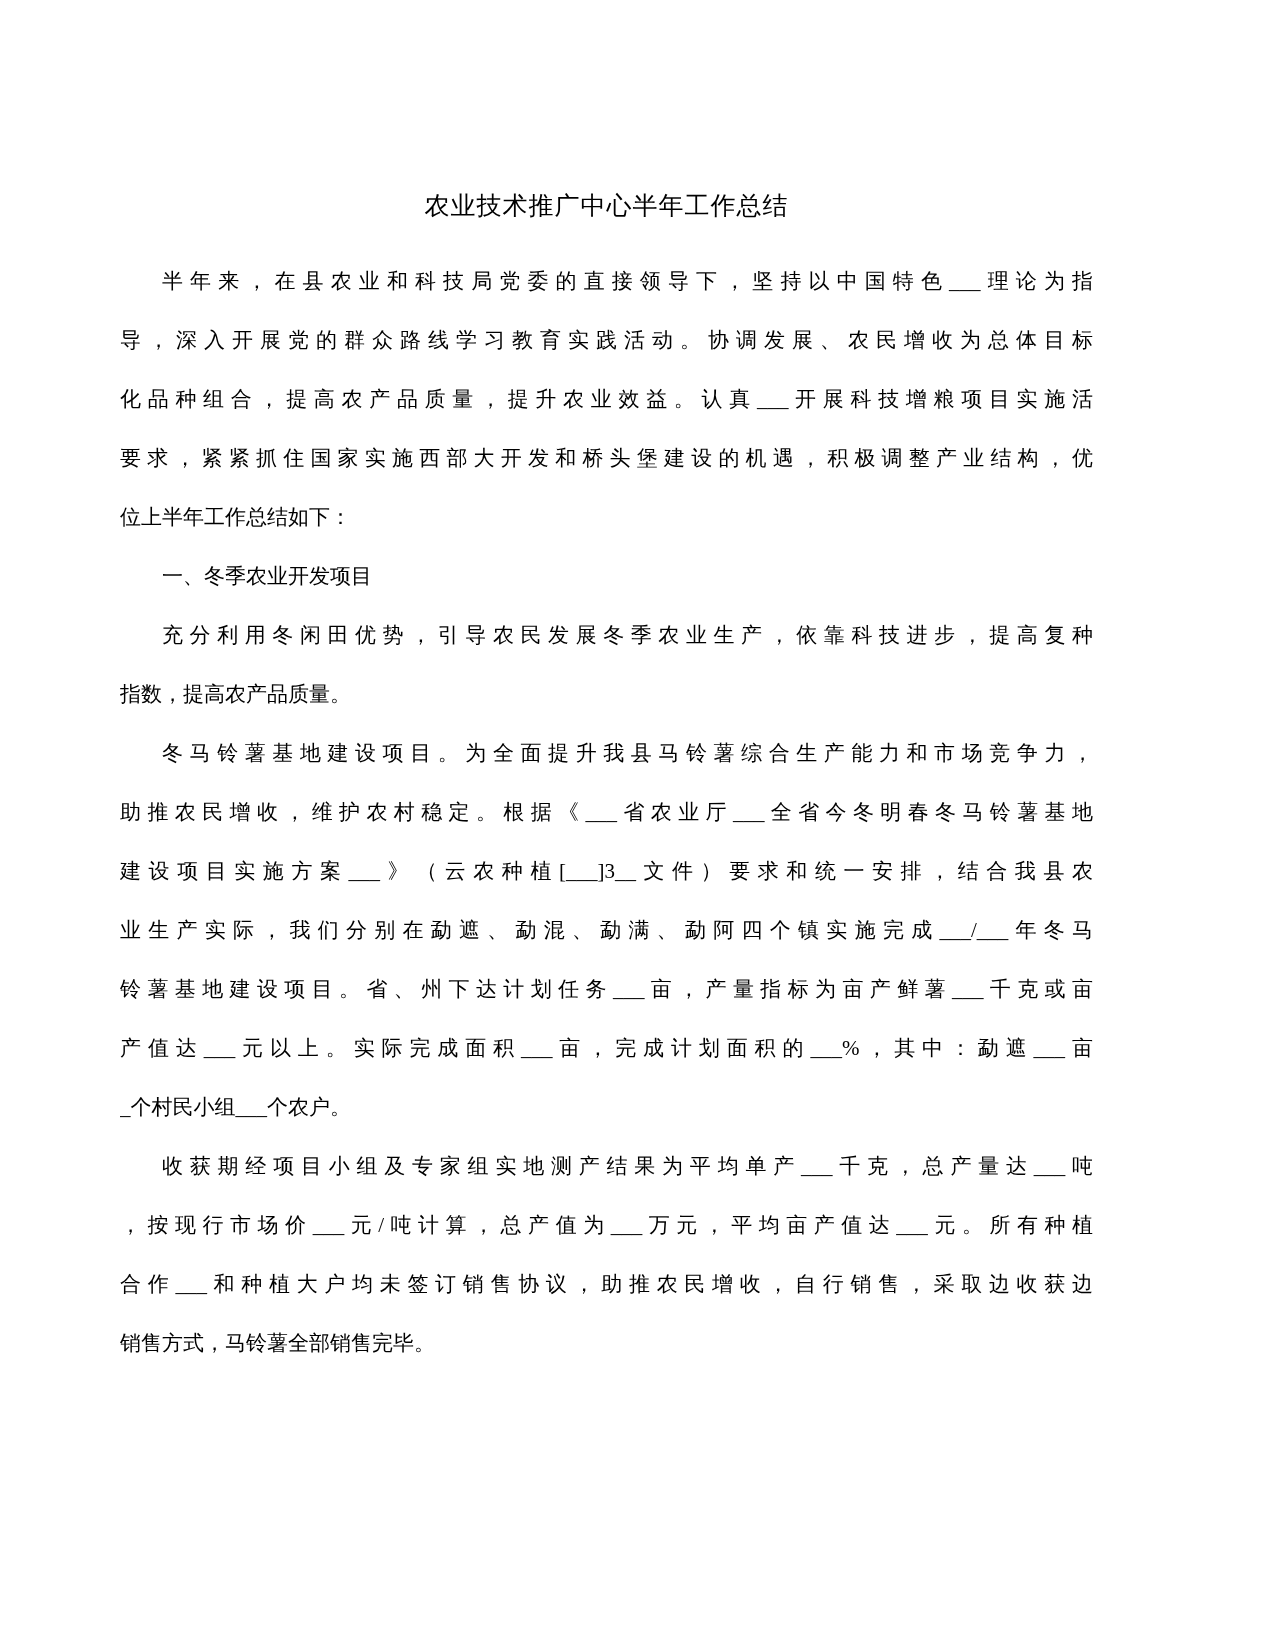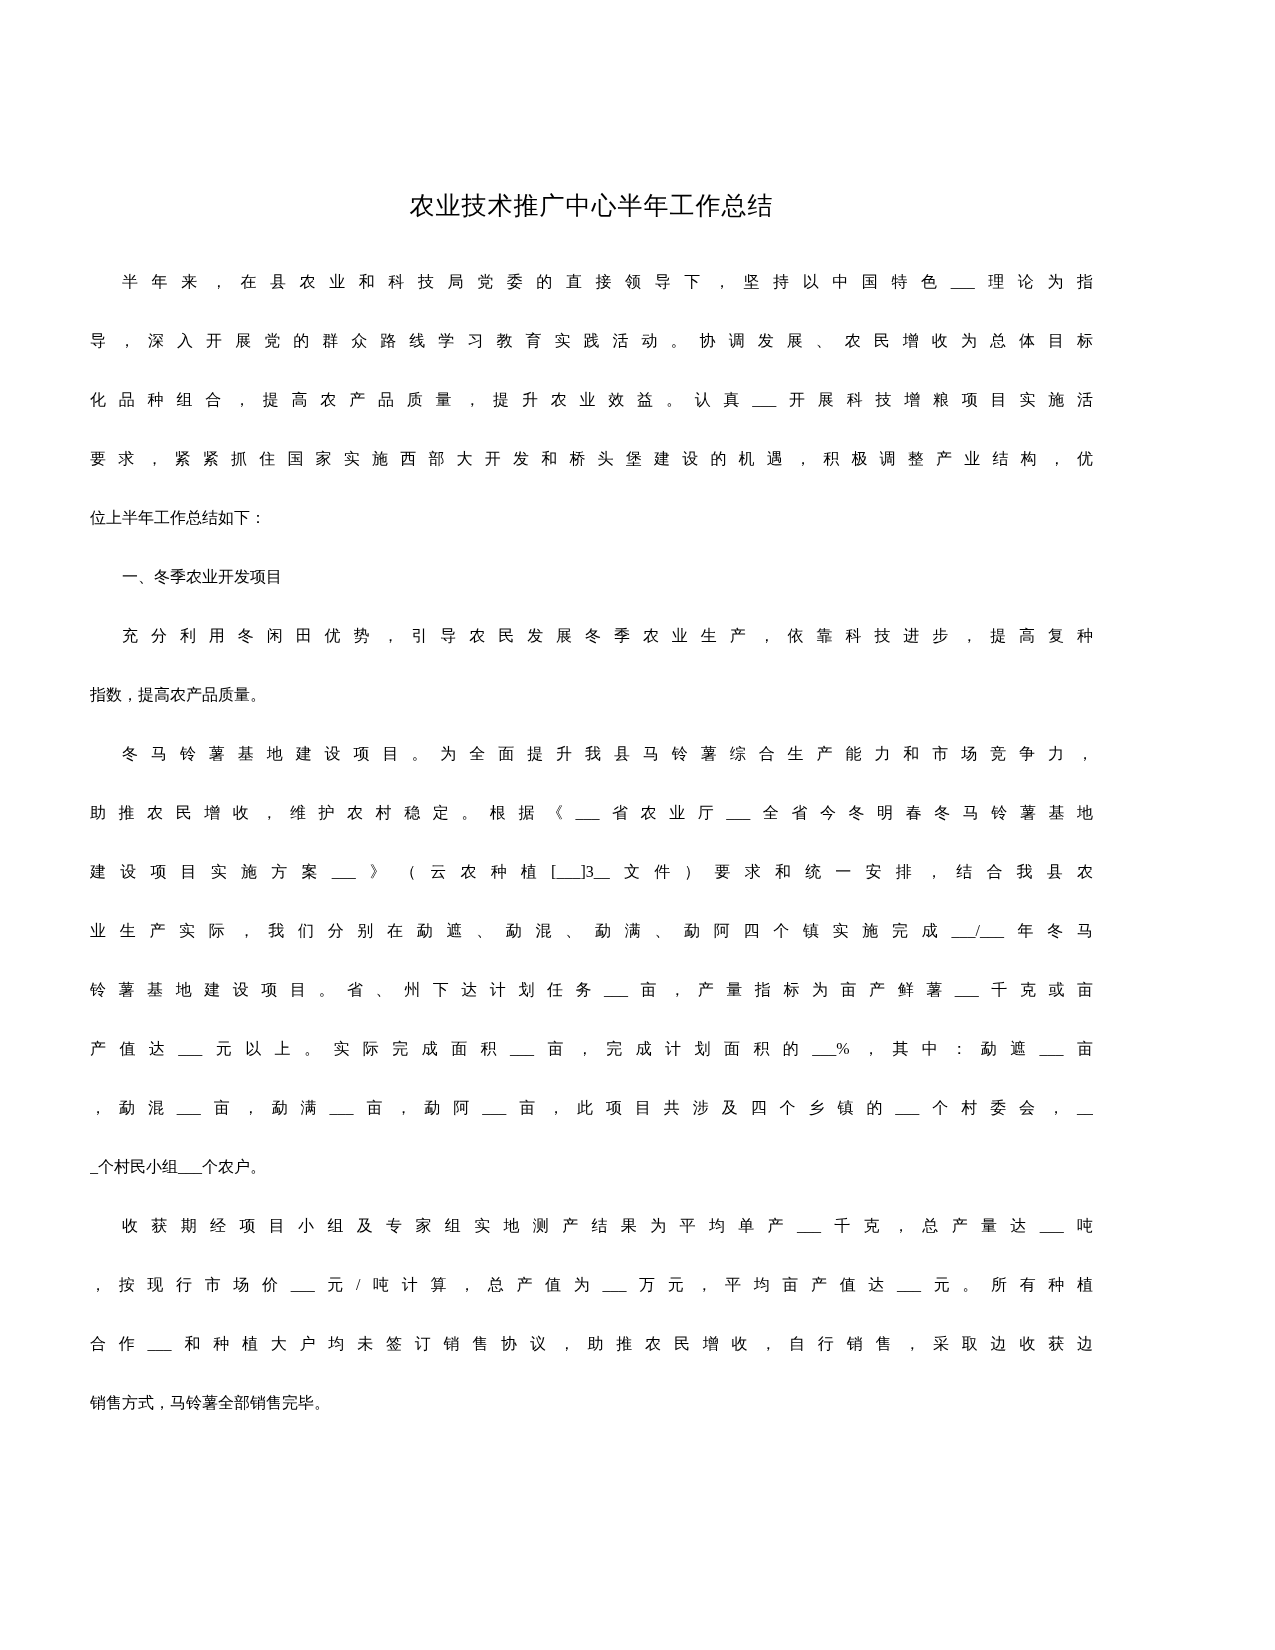--- a/index.html
+++ b/index.html
@@ -10,36 +10,36 @@
     width: 1275px;
     height: 1650px;
     background: #ffffff;
     color: #000000;
     font-family: "Liberation Serif", serif;
   }
   .page {
     box-sizing: border-box;
     width: 1275px;
     height: 1650px;
-    padding: 189px 182px 0 90px;
+    padding: 189px 182px 0 120px;
     background: #ffffff;
     overflow: hidden;
   }
   .title {
     font-size: 25px;
     line-height: 34px;
     text-align: center;
     font-weight: normal;
     letter-spacing: 1px;
   }
   .content {
     margin-top: 29px;
   }
   .ln {
-    font-size: 16px;
+    font-size: 21px;
     line-height: 59px;
     height: 59px;
     overflow: hidden;
     text-align: justify;
     text-align-last: justify;
     word-break: break-all;
     line-break: anywhere;
   }
   .ln.last {
     text-align: center;
@@ -76,21 +76,20 @@
       <div class="ln last">指数，提高农产品质量。</div>
     </div>
 
     <div>
       <div class="ln indent">冬马铃薯基地建设项目。为全面提升我县马铃薯综合生产能力和市场竞争力，</div>
       <div class="ln">助推农民增收，维护农村稳定。根据《___省农业厅___全省今冬明春冬马铃薯基地</div>
       <div class="ln">建设项目实施方案___》（云农种植[___]3__文件）要求和统一安排，结合我县农</div>
       <div class="ln">业生产实际，我们分别在勐遮、勐混、勐满、勐阿四个镇实施完成___/___年冬马</div>
       <div class="ln">铃薯基地建设项目。省、州下达计划任务___亩，产量指标为亩产鲜薯___千克或亩</div>
       <div class="ln">产值达___元以上。实际完成面积___亩，完成计划面积的___%，其中：勐遮___亩</div>
-      <div class="ln">，勐混___亩，勐满___亩，勐阿___亩，此项目共涉及四个乡镇的___个村委会，__</div>
       <div class="ln last">_个村民小组___个农户。</div>
     </div>
 
     <div>
       <div class="ln indent">收获期经项目小组及专家组实地测产结果为平均单产___千克，总产量达___吨</div>
       <div class="ln">，按现行市场价___元/吨计算，总产值为___万元，平均亩产值达___元。所有种植</div>
       <div class="ln">合作___和种植大户均未签订销售协议，助推农民增收，自行销售，采取边收获边</div>
       <div class="ln last">销售方式，马铃薯全部销售完毕。</div>
     </div>
 

